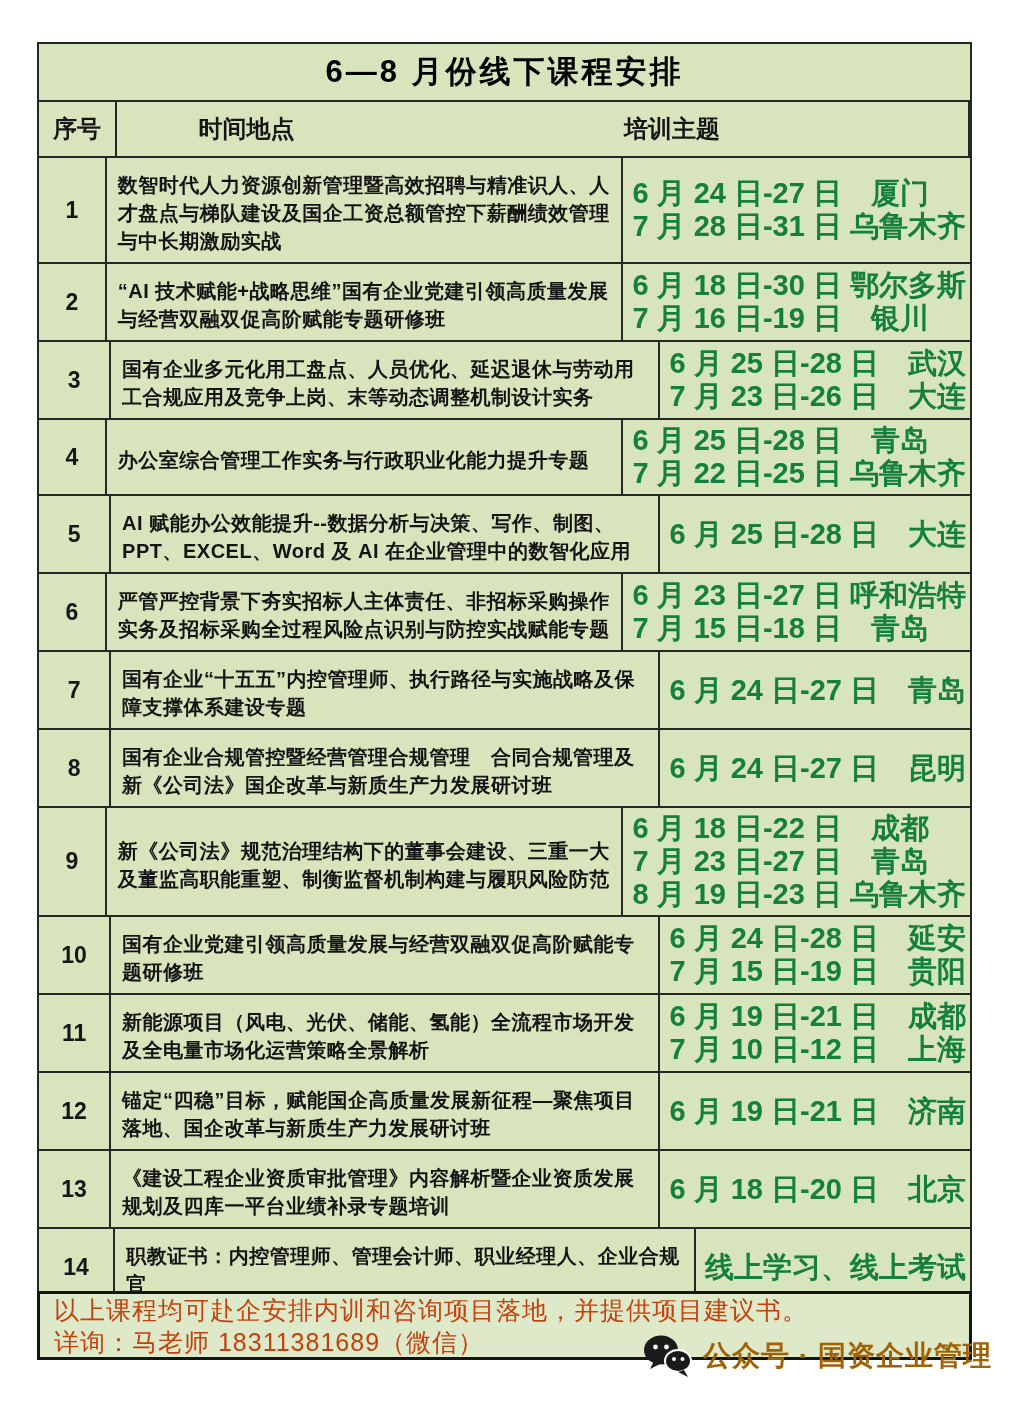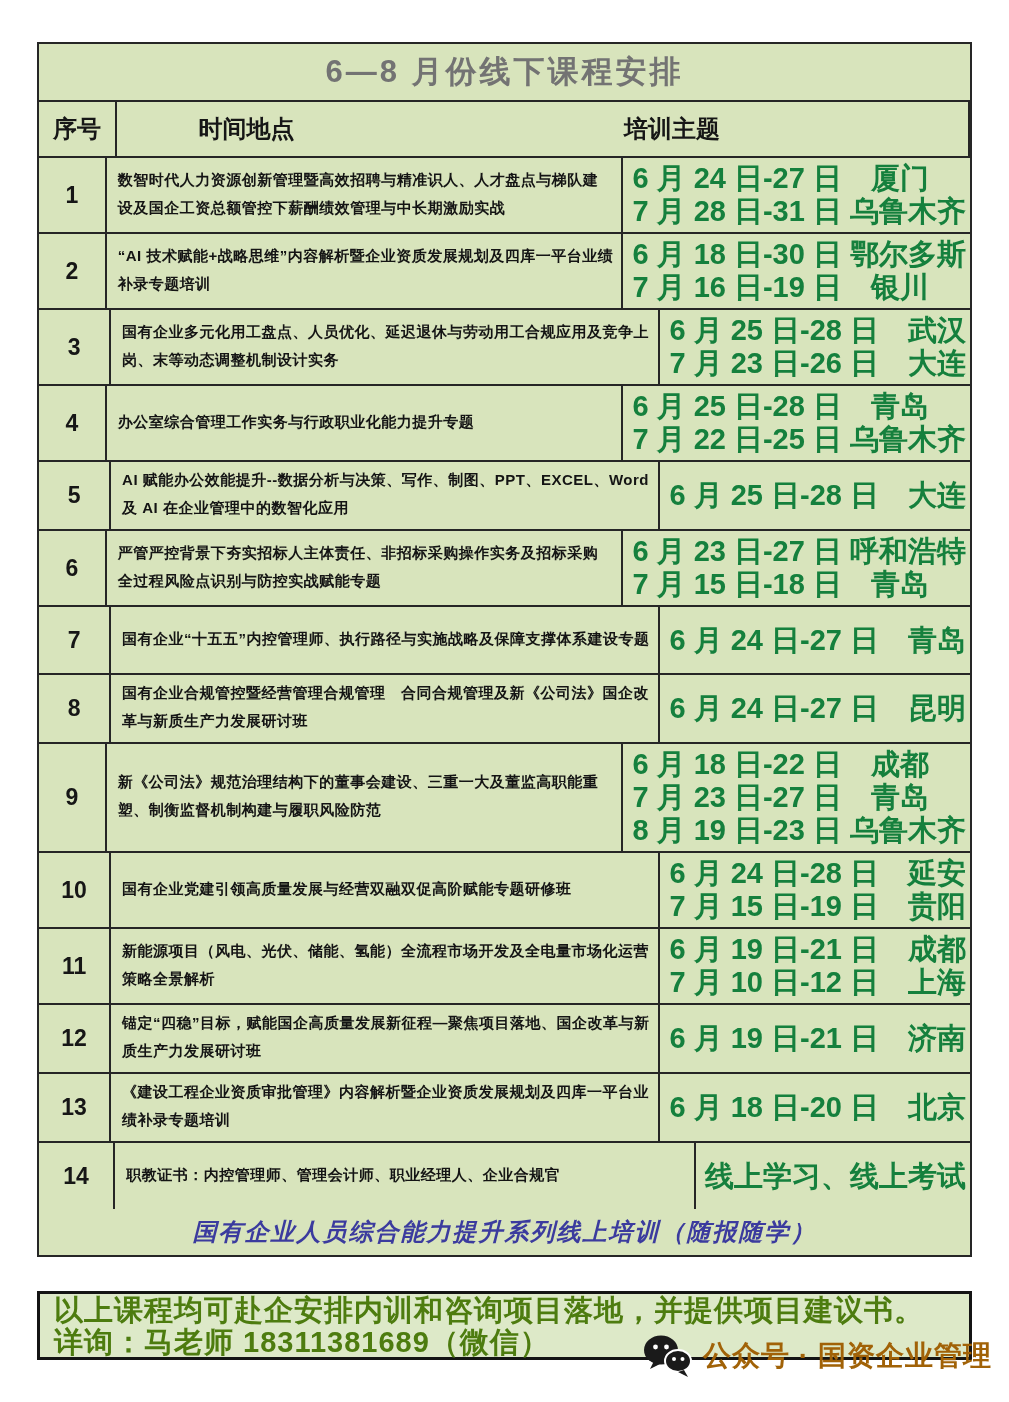--- a/index.html
+++ b/index.html
@@ -7,57 +7,57 @@
     width:1009px;height:1402px;position:relative;background:#ffffff;
     font-family:"Liberation Sans","DejaVu Sans",sans-serif;
     -webkit-font-smoothing:antialiased;
   }
   .main-table{
     position:absolute;left:37px;top:42px;width:935px;
     border:2px solid #262626;background:#d8e4bc;box-sizing:border-box;
   }
   .title-row{
     height:56px;display:flex;align-items:center;justify-content:center;
-    font-size:31px;font-weight:bold;color:#737373;letter-spacing:3px;
+    font-size:31px;font-weight:bold;color:#000000;letter-spacing:3px;
     border-bottom:2px solid #262626;
   }
   .header-row{
     display:flex;height:54px;border-bottom:2px solid #262626;
     font-size:24px;font-weight:bold;color:#161616;gap:36px;
   }
   .header-row .hc{display:flex;align-items:center;justify-content:center;box-sizing:border-box;}
   .c1{width:78px;border-right:2px solid #262626;box-sizing:border-box;}
   .c2{width:594px;border-right:2px solid #262626;box-sizing:border-box;}
   .c3{flex:1;box-sizing:border-box;}
   .t-row{display:flex;border-bottom:2px solid #262626;min-height:66px;}
   .t-row:last-of-type{border-bottom:none;}
   .cell-no{
     display:flex;align-items:center;justify-content:center;
     font-size:23px;font-weight:bold;color:#161616;
   }
   .cell-topic{
     display:flex;flex-direction:column;justify-content:center;
-    padding:4px 8px 7px 11px;font-size:15px;line-height:28px;
+    padding:13px 8px 7px 11px;font-size:20px;line-height:28px;
     font-weight:bold;color:#141414;letter-spacing:0.5px;
   }
   .cell-time{
     display:flex;flex-direction:column;justify-content:center;
     padding:4px 4px 4px 9px;font-size:29px;line-height:33px;
     font-weight:bold;color:#15803d;white-space:nowrap;
   }
   .online-row{
     height:46px;display:flex;align-items:center;justify-content:center;
     font-size:24px;font-weight:bold;color:#3b3b9e;letter-spacing:2px;font-style:italic;
   }
   .footer-box{
     position:absolute;left:37px;top:1291px;width:935px;height:69px;
     border:3px solid #141414;background:#dde9c8;box-sizing:border-box;
     padding:3px 14px;display:flex;flex-direction:column;justify-content:center;
   }
-  .footer-line{font-size:29px;font-weight:bold;color:#4d7c0f;line-height:32px;letter-spacing:1px;}
+  .footer-line{font-size:25px;font-weight:normal;color:#c2410c;line-height:32px;letter-spacing:1px;}
   .watermark{
     position:absolute;left:642px;top:1334px;display:flex;align-items:center;gap:9px;
     font-size:28px;font-weight:bold;color:#a16207;background:transparent;z-index:5;
     letter-spacing:1px;
   }
   .wm-icon{width:52px;height:44px;position:relative;flex:0 0 auto;}
 </style>
 </head>
 <body>
 
@@ -72,21 +72,21 @@
       <div class="t-row">
         <div class="cell-no c1">1</div>
         <div class="cell-topic c2">数智时代人力资源创新管理暨高效招聘与精准识人、人才盘点与梯队建设及国企工资总额管控下薪酬绩效管理与中长期激励实战</div>
         <div class="cell-time c3">
           <div>6 月 24 日-27 日　厦门</div>
           <div>7 月 28 日-31 日 乌鲁木齐</div>
         </div>
       </div>
       <div class="t-row">
         <div class="cell-no c1">2</div>
-        <div class="cell-topic c2">“AI 技术赋能+战略思维”内容解析暨企业资质发展规划及四库一平台业绩补录专题培训</div>
+        <div class="cell-topic c2">“AI 技术赋能+战略思维”国有企业党建引领高质量发展与经营双融双促高阶赋能专题研修班</div>
         <div class="cell-time c3">
           <div>6 月 18 日-30 日 鄂尔多斯</div>
           <div>7 月 16 日-19 日　银川</div>
         </div>
       </div>
       <div class="t-row">
         <div class="cell-no c1">3</div>
         <div class="cell-topic c2">国有企业多元化用工盘点、人员优化、延迟退休与劳动用工合规应用及竞争上岗、末等动态调整机制设计实务</div>
         <div class="cell-time c3">
           <div>6 月 25 日-28 日　武汉</div>

